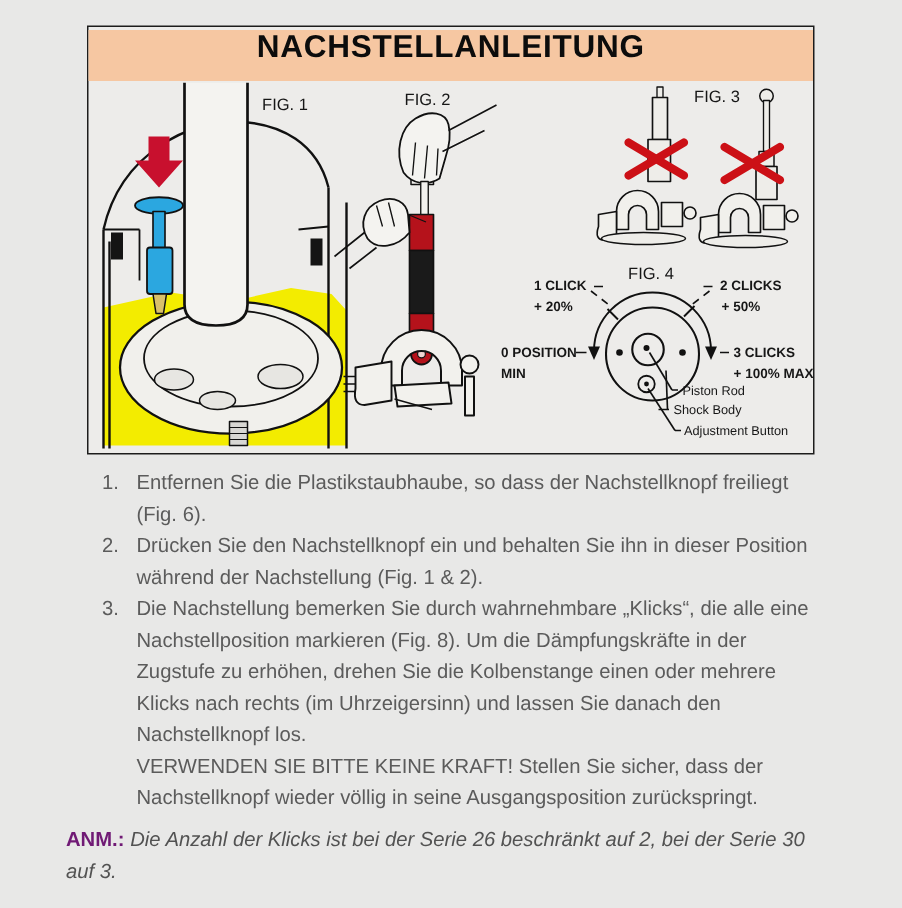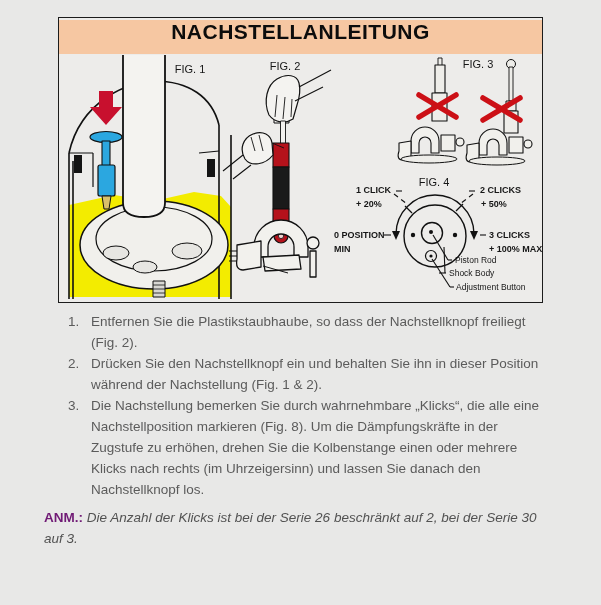--- a/index.html
+++ b/index.html
@@ -189,30 +189,30 @@
       <text class="dial-s" x="390" y="221">Shock Body</text>
       <text class="dial-s" x="397" y="235">Adjustment Button</text>
     </g>
     <text class="figcap" x="375" y="131" text-anchor="middle">FIG. 4</text>
   </svg>
 </div>
 
 <div class="content">
   <div class="item">
     <span class="num">1.</span>
-    <span class="txt">Entfernen Sie die Plastikstaubhaube, so dass der Nachstellknopf freiliegt (Fig. 2).</span>
+    <span class="txt">Entfernen Sie die Plastikstaubhaube, so dass der Nachstellknopf freiliegt (Fig. 6).</span>
   </div>
   <div class="item">
     <span class="num">2.</span>
     <span class="txt">Drücken Sie den Nachstellknopf ein und behalten Sie ihn in dieser Position während der Nachstellung (Fig. 1 &amp; 2).</span>
   </div>
   <div class="item">
     <span class="num">3.</span>
     <span class="txt"><span>Die Nachstellung bemerken Sie durch wahrnehmbare „Klicks“, die alle eine Nachstellposition markieren (Fig. 8). Um die Dämpfungskräfte in der Zugstufe zu erhöhen, drehen Sie die Kolbenstange einen oder mehrere Klicks nach rechts (im Uhrzeigersinn) und lassen Sie danach den Nachstellknopf los.</span><br>
-      </span>
+      <span>VERWENDEN SIE BITTE KEINE KRAFT! Stellen Sie sicher, dass der Nachstellknopf wieder völlig in seine Ausgangsposition zurückspringt.</span></span>
   </div>
 
   <div class="notes">
     <span class="note-label">ANM.:</span>
     <span class="note-text">Die Anzahl der Klicks ist bei der Serie 26 beschränkt auf 2, bei der Serie 30 auf 3.</span>
   </div>
 
 </div>
 
 </body></html>

